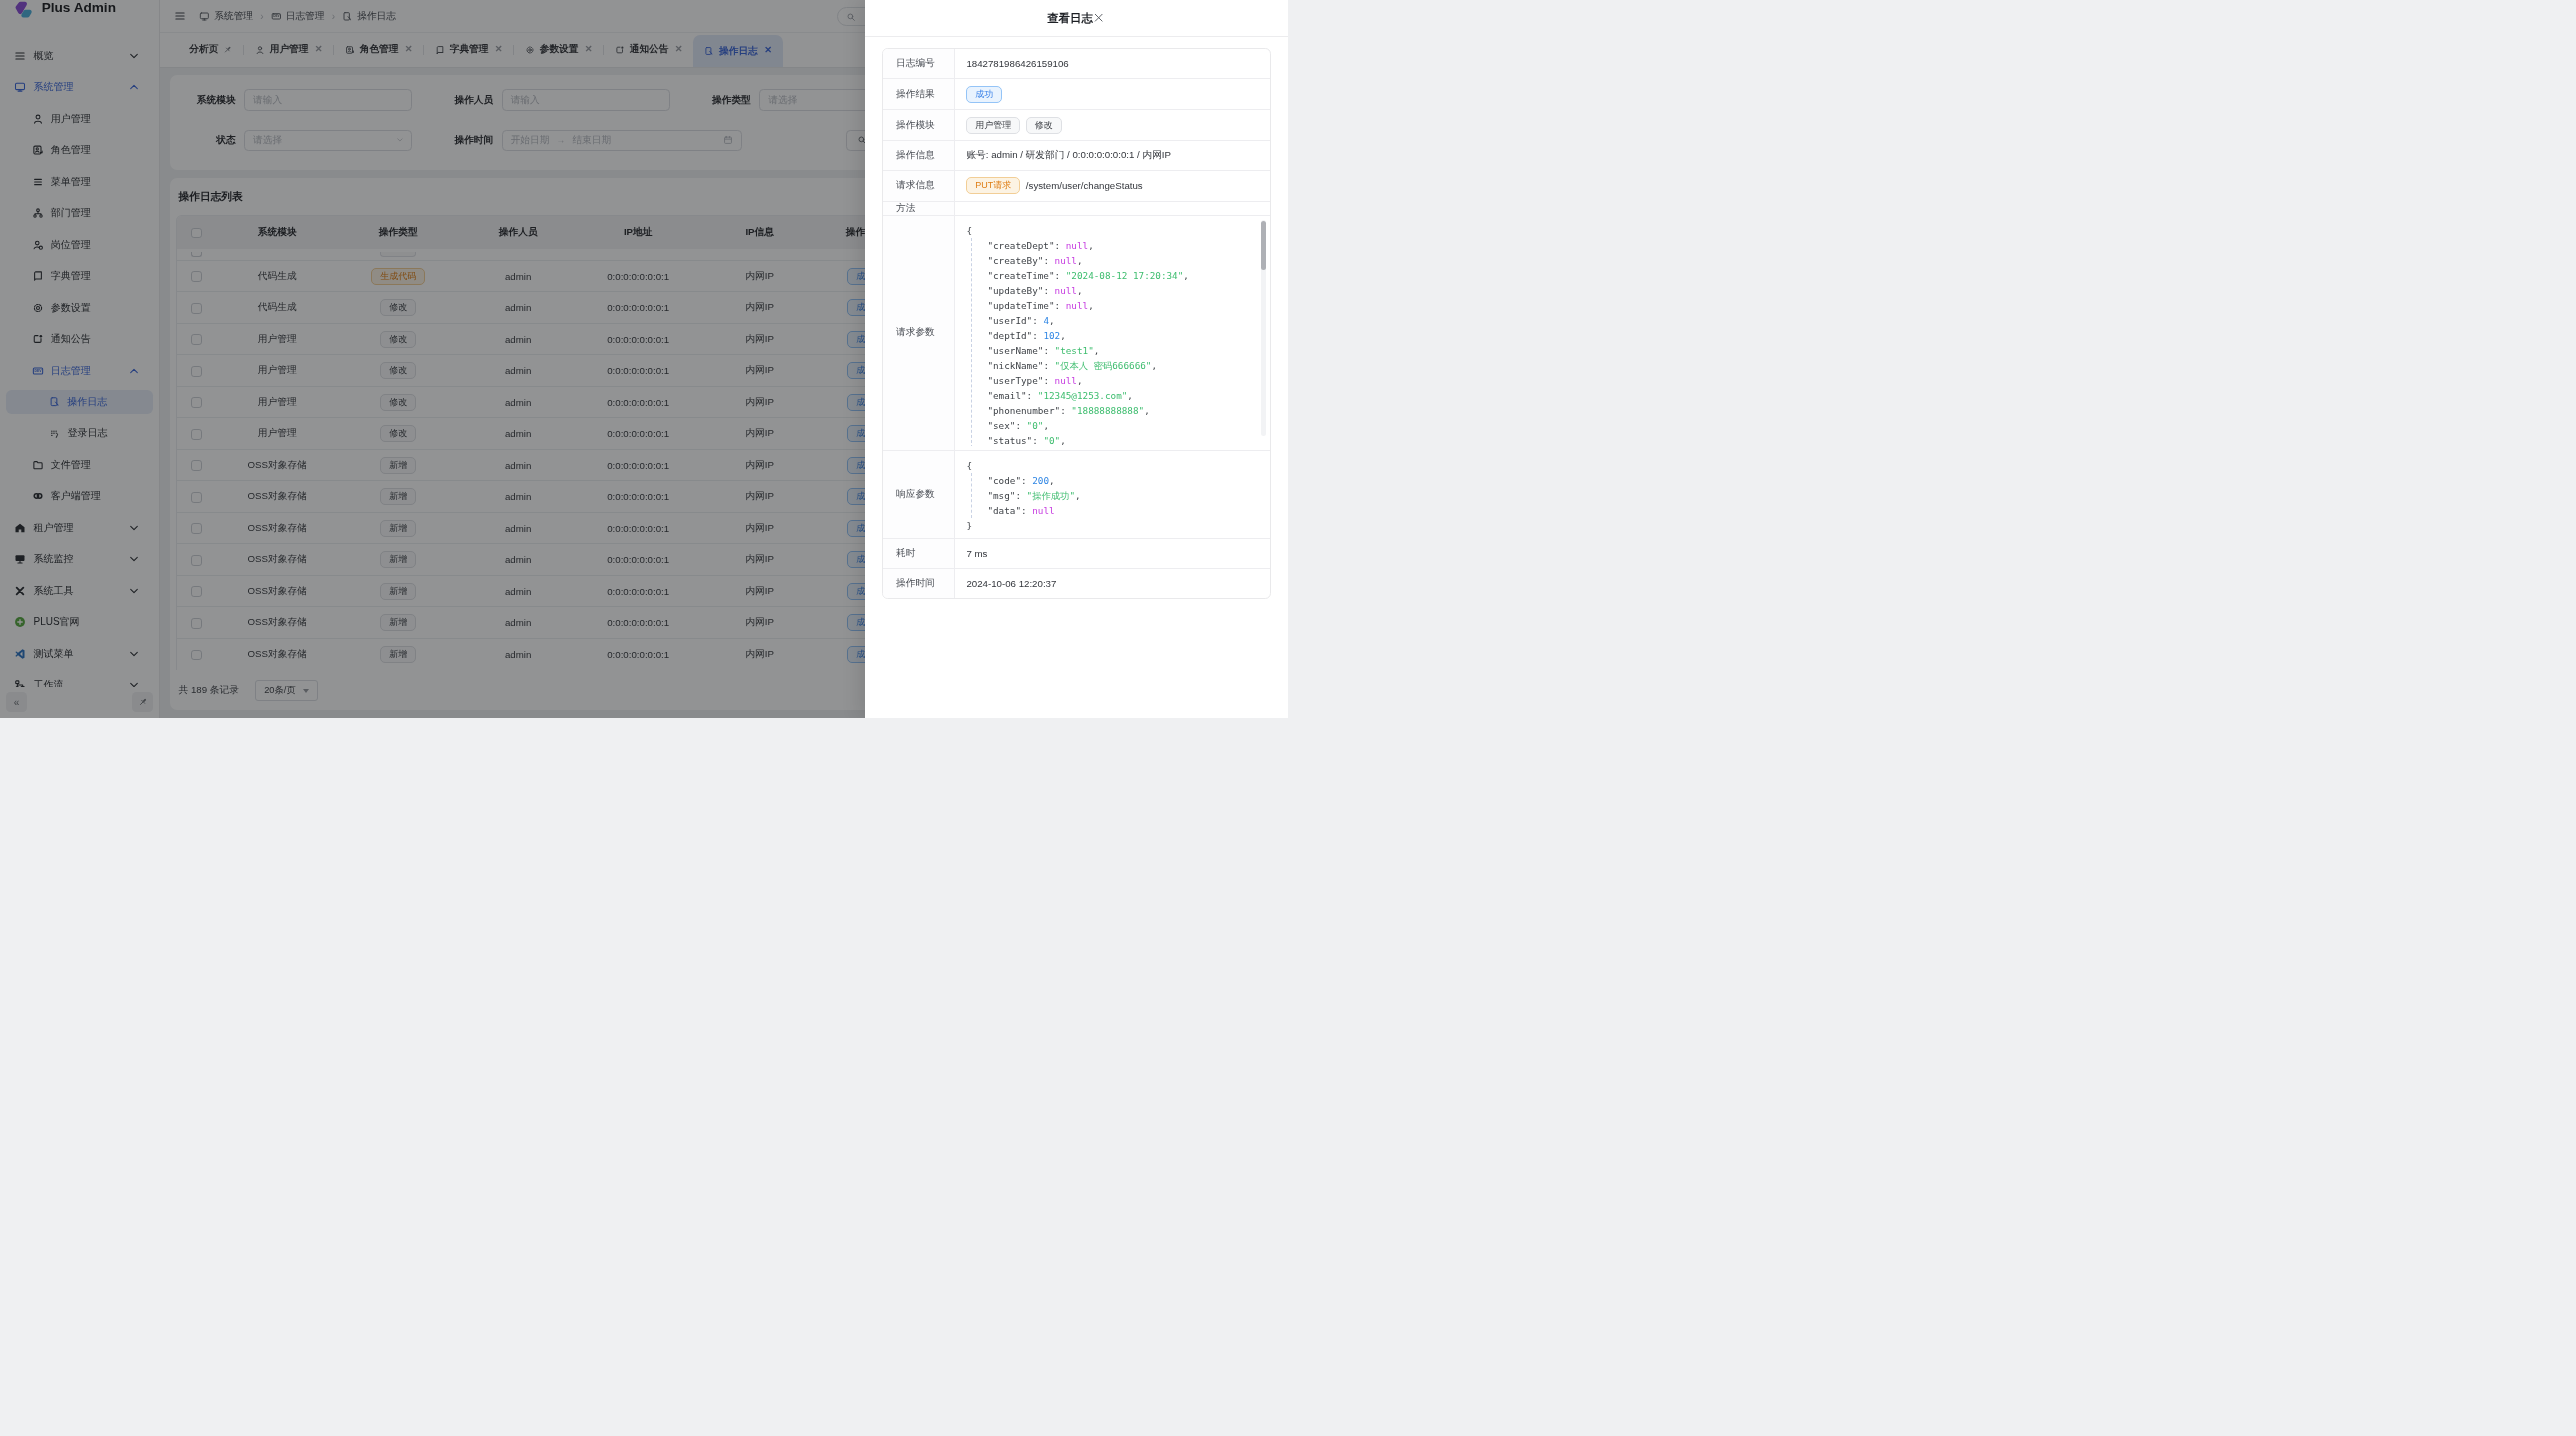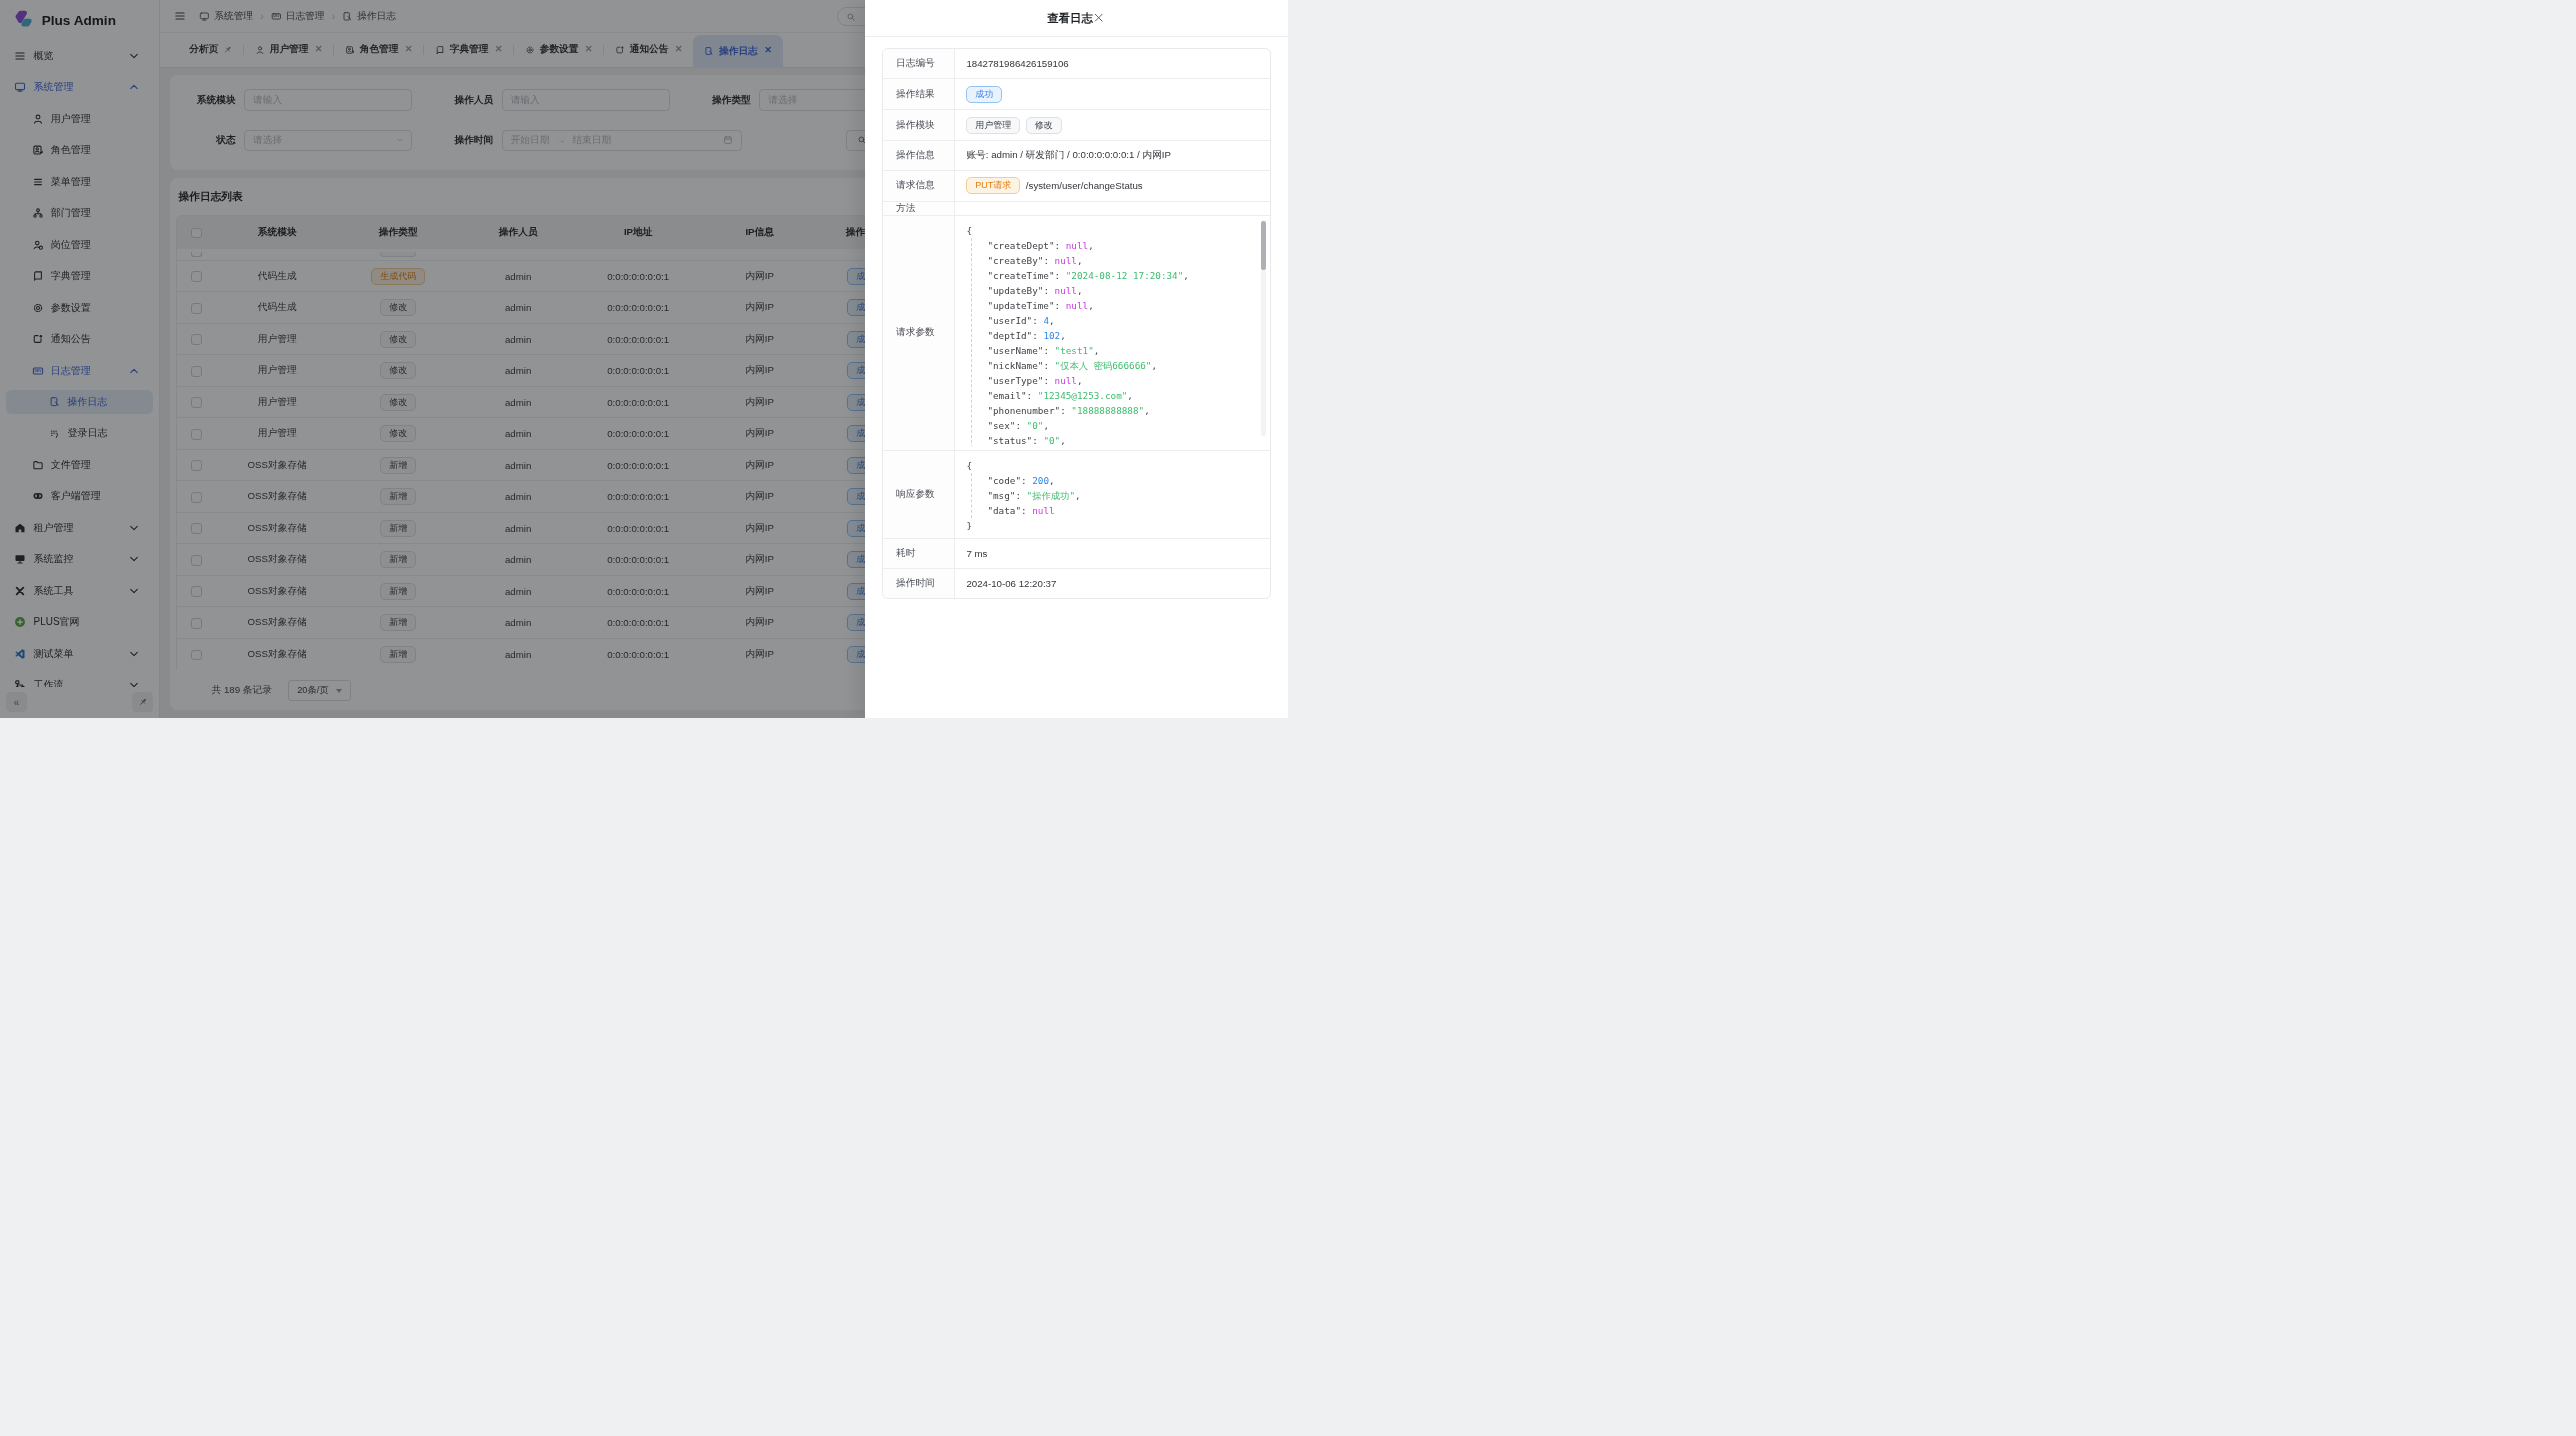--- a/index.html
+++ b/index.html
@@ -2,21 +2,21 @@
 <html style="font-size:11.4px"><head>
 <meta charset="utf-8">
 <style>
   * { box-sizing: border-box; margin: 0; padding: 0; }
   html,body { width:1288px; height:718px; }
   body { font-family:"Liberation Sans",sans-serif; background:#eff0f2; overflow:hidden; color:#33363c; }
   .stage { position:relative; width:1288px; height:718px; overflow:hidden; }
 
   
   .sidebar { position:absolute; left:0; top:0; bottom:0; width:160px; background:#fff; border-right:0.7px solid #e9eaec; z-index:1; }
-  .logo-row { height:40px; display:flex; align-items:center; padding-left:13px; gap:7.2px; }
+  .logo-row { height:40px; display:flex; align-items:flex-start; padding-left:13px; gap:7.2px; }
   .logo-mark { width:21.5px; height:21.5px; }
   .logo-text { font-size:13.6px; font-weight:700; color:#202226; }
   .menu { position:absolute; top:40px; left:0; right:0; bottom:31.5px; overflow:hidden; }
   .mi { position:relative; display:flex; align-items:center; height:31.5px; padding-left:14.3px; font-size:10px; color:#2b2e33; cursor:pointer; }
   .mi .ic { width:12px; height:12px; margin-right:7.2px; flex:none; }
   .mi.l1 { padding-left:31.5px; }
   .mi.l2 { padding-left:49px; }
   .mi.blue { color:#3a66d9; }
   .mi.selected { height:24px; margin:3.6px 5.7px; padding-left:43px; background:#e7edf8; border-radius:5.7px; color:#3a66d9; }
   .chev { position:absolute; right:11.4px; width:8.6px; height:8.6px; }
@@ -70,21 +70,21 @@
   td { height:31.5px; border-top:0.7px solid #eceef0; font-size:9.7px; color:#3a3d42; text-align:center; background:#fff; }
   tr.partial td { height:11.4px; border-top:none; }
   .cb { width:10.7px; height:10.7px; border:0.7px solid #ccd0d6; border-radius:2.9px; background:#fdfdfd; display:inline-block; vertical-align:middle; cursor:pointer; }
   .sliver { width:36px; height:5.7px; border:0.7px solid #dfe1e5; border-top:none; border-radius:0 0 3.6px 3.6px; background:#f7f7f8; margin:0 auto; }
   .sliver.cbx { width:10.7px; height:4.3px; border-radius:0 0 2.9px 2.9px; background:#fdfdfd; border-color:#ccd0d6; }
   .tag { display:inline-flex; align-items:center; height:17px; padding:0 7.9px; border-radius:5px; font-size:9px; line-height:1; white-space:nowrap; }
   .tag.info { background:#f7f8f9; border:0.7px solid #dee0e4; color:#3c3f45; }
   .tag.warning { background:#fcf3e3; border:0.7px solid #f2ce96; color:#de7d14; }
   .tag.primary { background:#e9f3fe; border:0.7px solid #94c4f7; color:#3a82e8; }
   .tfoot { display:flex; align-items:center; margin-top:10px; padding-left:2.9px; gap:15.7px; }
-  .total-text { font-size:9.7px; color:#43464c;margin-left:33px; }
+  .total-text { font-size:9.7px; color:#43464c; }
   .psize { height:21.5px; border:0.7px solid #dcdee3; border-radius:3px; display:flex; align-items:center; gap:7.2px; padding:0 8.6px; font-size:9.3px; color:#43464c; background:#fff; cursor:pointer; }
   .tri { width:0; height:0; border-left:3.6px solid transparent; border-right:3.6px solid transparent; border-top:4.3px solid #9a9da3; }
 
   
   .overlay { position:absolute; inset:0; background:rgba(13,15,18,0.45); z-index:40; }
   .drawer { position:absolute; top:0; right:0; bottom:0; width:423px; background:#fff; z-index:50; box-shadow:-7.2px 0 17px rgba(0,0,0,0.10); }
   .d-head { height:37px; border-bottom:0.7px solid #ececee; display:flex; align-items:center; justify-content:center; padding:0 18.6px 0 17px; }
   .d-title { font-size:11.4px; font-weight:600; color:#1d2025; }
   .d-close { width:11.4px; height:11.4px; color:#5f6368; cursor:pointer; }
   .d-body { padding:11.4px 17px; }

